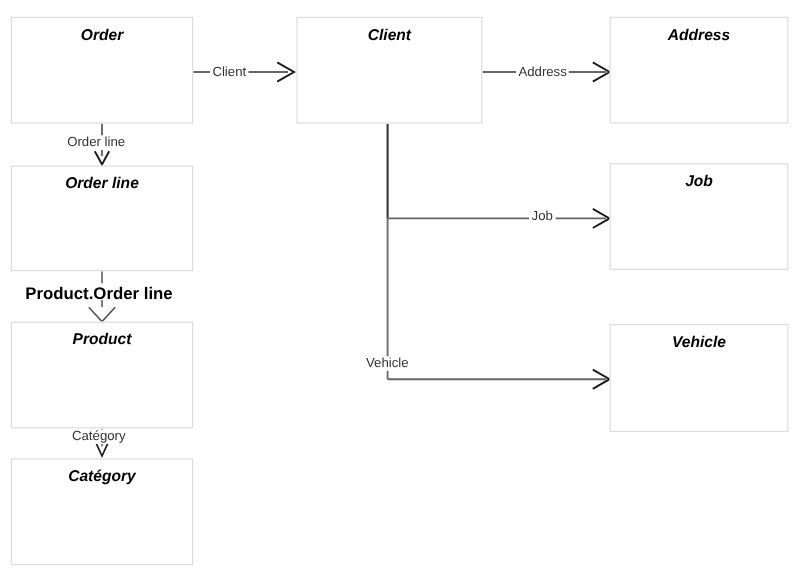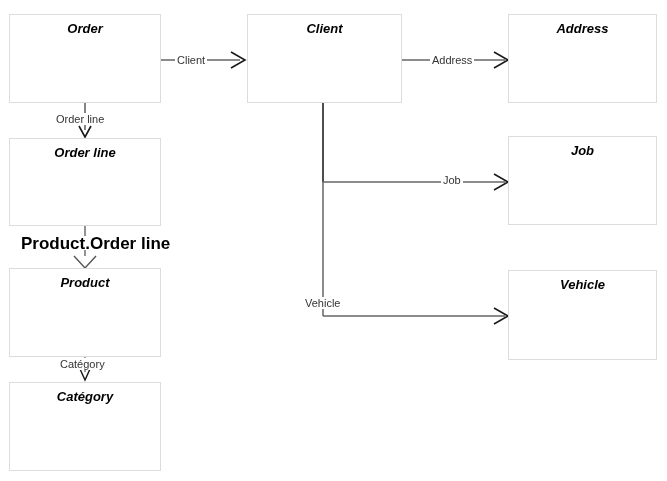--- a/index.html
+++ b/index.html
@@ -44,21 +44,21 @@
     position: absolute;
     font-family: "Liberation Sans", sans-serif;
     font-size: 11px;
     color: #333333;
     background: #ffffff;
     padding: 0 2px;
     white-space: nowrap;
     line-height: 12px;
   }
   .edge-label.strong {
-    font-size: 17px;
+    font-size: 14px;
     font-weight: bold;
     color: #000000;
     padding: 0 1px;
   }
 </style>
 </head>
 <body>
 
 <div id="canvas">
 

